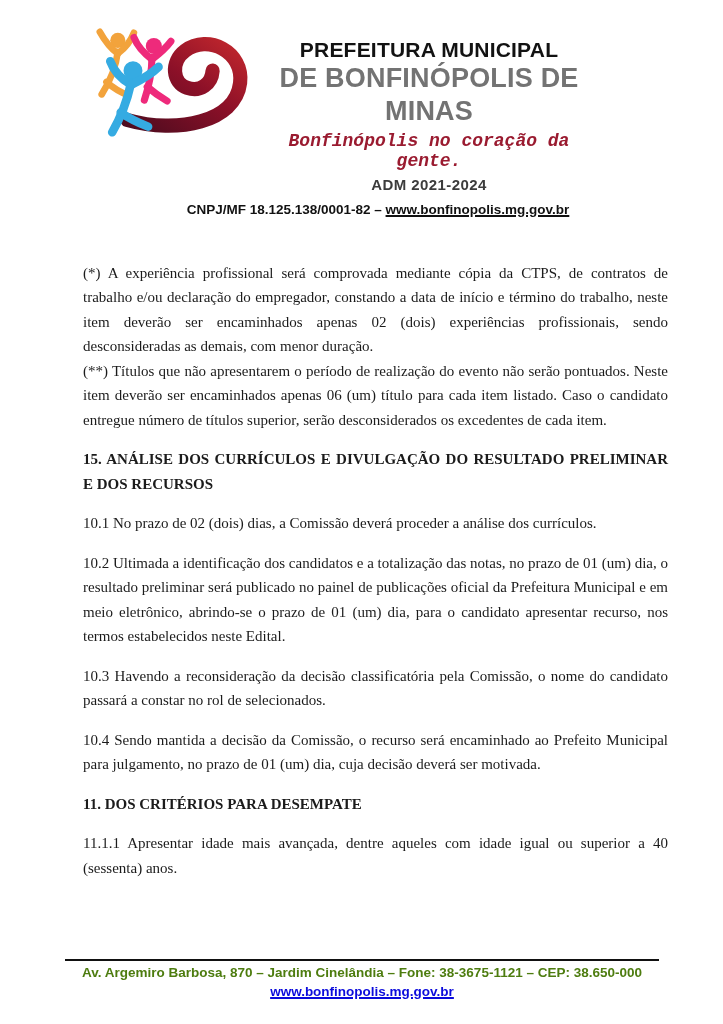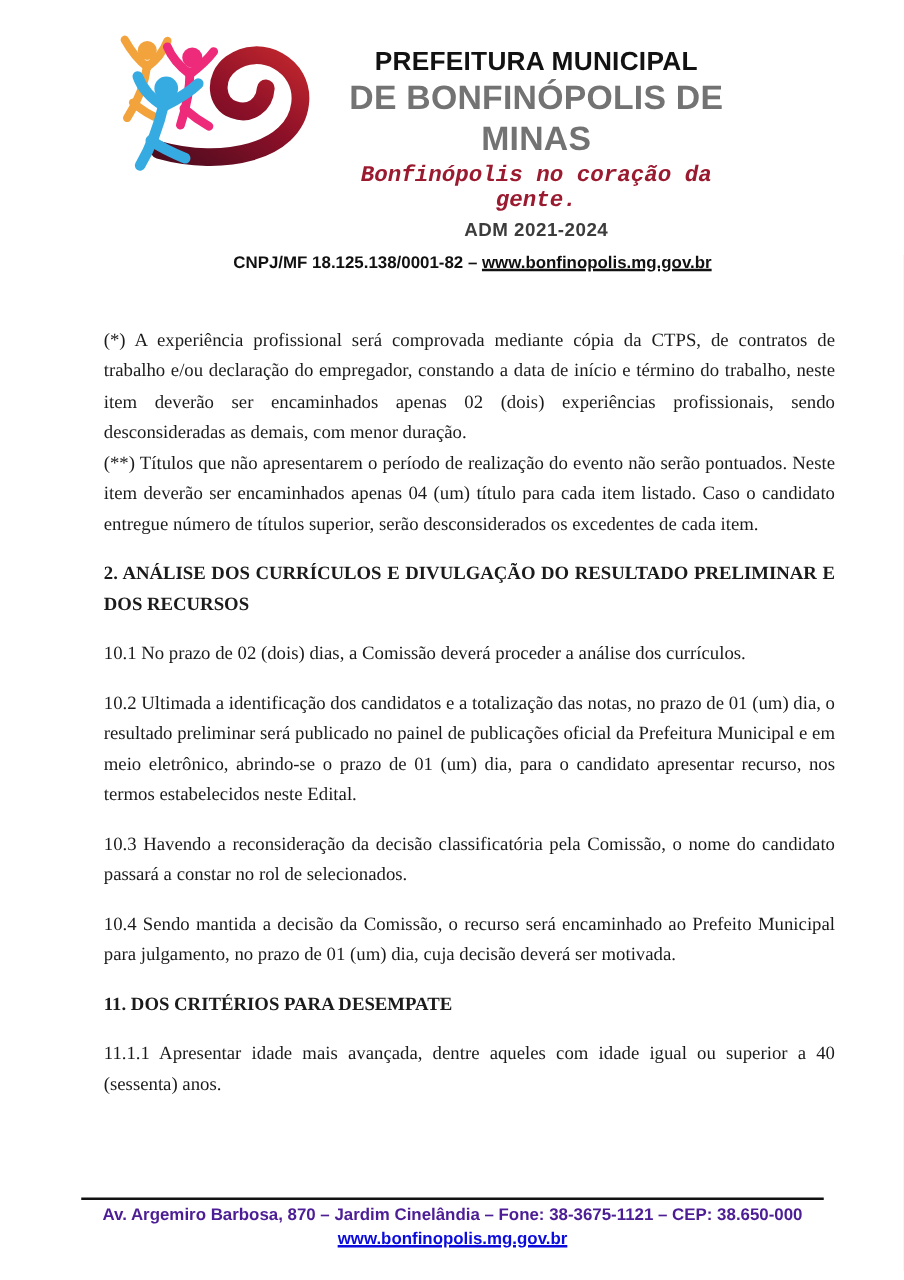--- a/index.html
+++ b/index.html
@@ -72,21 +72,21 @@
     position:absolute;
     left:65px;right:64px;bottom:24px;
     text-align:center;
     font-family:"Liberation Sans", sans-serif;
   }
   .footer-rule{
     border-top:2.5px solid #111;
     margin-bottom:3px;
   }
   .footer-address{
-    font-size:13.5px;font-weight:bold;color:#4c1d95;line-height:1.3;
+    font-size:13.5px;font-weight:bold;color:#4d7c0f;line-height:1.3;
   }
   .footer-url{
     display:inline-block;
     margin-top:2px;
     font-size:13.5px;font-weight:bold;
     color:#0b0bdc;
     text-decoration:underline;text-decoration-thickness:2px;
   }
 </style>
 </head>
@@ -139,22 +139,22 @@
       <div class="org-adm">ADM 2021-2024</div>
     </div>
   </header>
 
   <div class="cnpj-line">
     <span>CNPJ/MF 18.125.138/0001-82 – </span><a href="#">www.bonfinopolis.mg.gov.br</a>
   </div>
 
   <main class="doc-body">
       <p class="para note first">(*) A experiência profissional será comprovada mediante cópia da CTPS, de contratos de trabalho e/ou declaração do empregador, constando a data de início e término do trabalho, neste item deverão ser encaminhados apenas 02 (dois) experiências profissionais, sendo desconsideradas as demais, com menor duração.</p>
-      <p class="para note no-gap">(**) Títulos que não apresentarem o período de realização do evento não serão pontuados. Neste item deverão ser encaminhados apenas 04 (um) título para cada item listado. Caso o candidato entregue número de títulos superior, serão desconsiderados os excedentes de cada item.</p>
-      <p class="para heading">2. ANÁLISE DOS CURRÍCULOS E DIVULGAÇÃO DO RESULTADO PRELIMINAR E DOS RECURSOS</p>
+      <p class="para note no-gap">(**) Títulos que não apresentarem o período de realização do evento não serão pontuados. Neste item deverão ser encaminhados apenas 06 (um) título para cada item listado. Caso o candidato entregue número de títulos superior, serão desconsiderados os excedentes de cada item.</p>
+      <p class="para heading">15. ANÁLISE DOS CURRÍCULOS E DIVULGAÇÃO DO RESULTADO PRELIMINAR E DOS RECURSOS</p>
       <p class="para clause">10.1 No prazo de 02 (dois) dias, a Comissão deverá proceder a análise dos currículos.</p>
       <p class="para clause">10.2 Ultimada a identificação dos candidatos e a totalização das notas, no prazo de 01 (um) dia, o resultado preliminar será publicado no painel de publicações oficial da Prefeitura Municipal e em meio eletrônico, abrindo-se o prazo de 01 (um) dia, para o candidato apresentar recurso, nos termos estabelecidos neste Edital.</p>
       <p class="para clause">10.3 Havendo a reconsideração da decisão classificatória pela Comissão, o nome do candidato passará a constar no rol de selecionados.</p>
       <p class="para clause">10.4 Sendo mantida a decisão da Comissão, o recurso será encaminhado ao Prefeito Municipal para julgamento, no prazo de 01 (um) dia, cuja decisão deverá ser motivada.</p>
       <p class="para heading">11. DOS CRITÉRIOS PARA DESEMPATE</p>
       <p class="para clause">11.1.1 Apresentar idade mais avançada, dentre aqueles com idade igual ou superior a 40 (sessenta) anos.</p>
     </main>
 
   <footer class="page-footer">
     <div class="footer-rule"></div>

